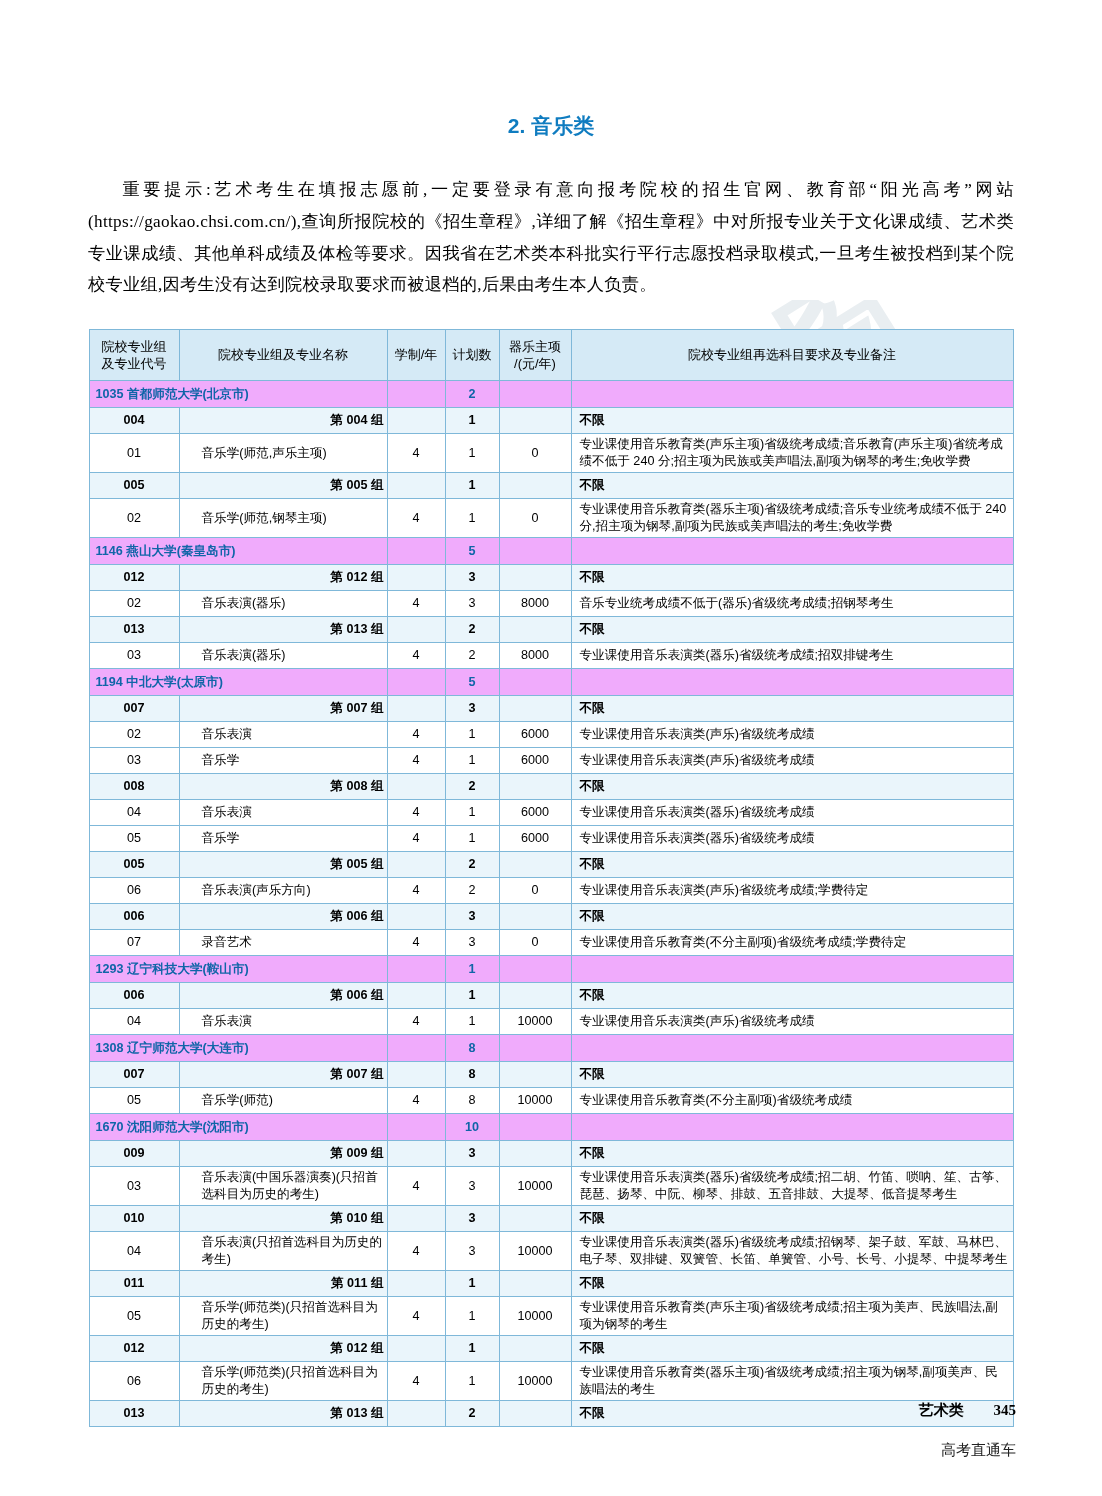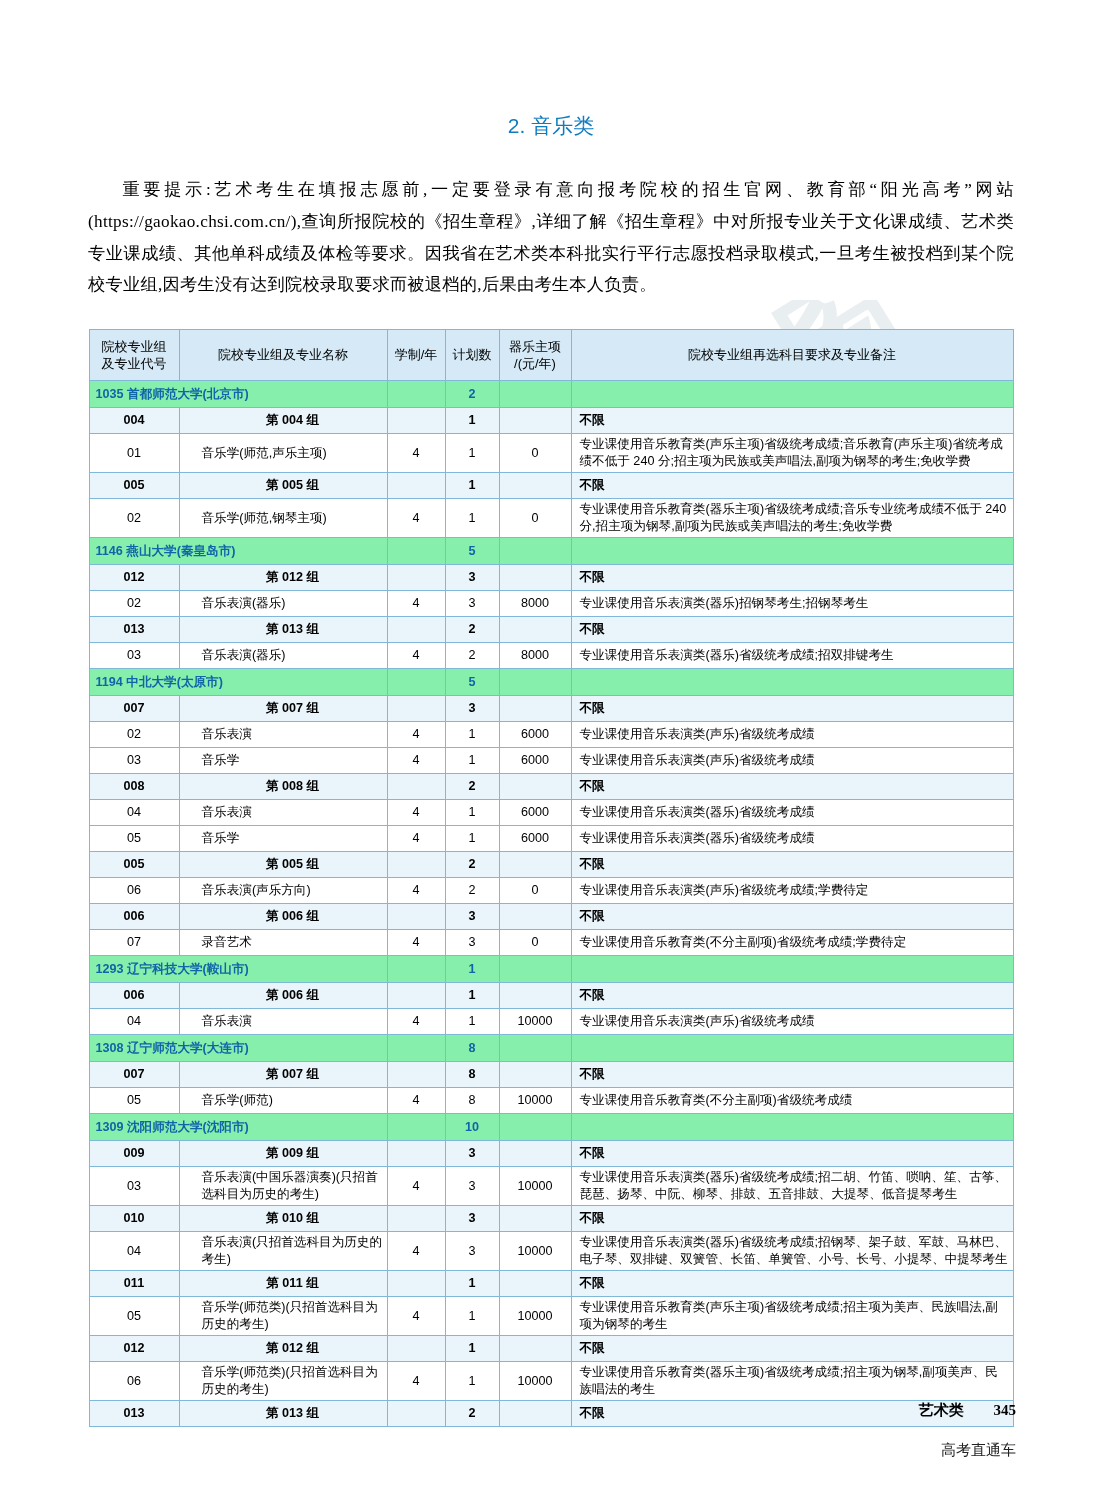--- a/index.html
+++ b/index.html
@@ -44,21 +44,21 @@
   .wm1 { left: 20px; top: 640px; }
   .wm2 { left: 300px; top: 380px; }
   .wm3 { left: 520px; top: 120px; }
   .wm4 { left: 690px; top: -60px; font-size: 120px;}
 
   .content { position: relative; z-index: 2; }
 
   h1.title {
     text-align: center;
     font-size: 21px;
-    font-weight: normal;
+    font-weight: bold;
     color: #0f7cc0;
     margin: 0;
     padding-top: 112px;
     font-family: "Liberation Sans", sans-serif;
   }
   .intro {
     margin: 34px 88px 0 88px;
     font-size: 17.2px;
     line-height: 1.85;
     text-align: justify;
@@ -92,35 +92,35 @@
   .c1 { width: 208px; }
   .c2 { width: 58px; }
   .c3 { width: 54px; }
   .c4 { width: 72px; }
   .c5 { width: auto; }
 
   td.ctr { text-align: center; }
 
   
   tr.school td {
-    background: #86efac;
+    background: #f0abfc;
     font-weight: bold;
     color: #1065a8;
     height: 22px;
   }
   tr.school td.sname { text-align: left; padding-left: 6px; }
   tr.school td.snum { text-align: center; color:#1065a8; }
 
   
   tr.group td {
     background: #eaf5fb;
     font-weight: bold;
     height: 21px;
   }
-  tr.group td.gname { text-align: center; padding-left: 22px; }
+  tr.group td.gname { text-align: right; padding-left: 22px; }
   tr.group td.gnote { text-align: left; padding-left: 8px; font-weight: bold;}
 
   
   tr.major td { height: 21px; background: #ffffff; }
   tr.major td.mname { text-align: left; padding-left: 22px; margin-left: 37px; }
   tr.major td.mnote { text-align: left; padding-left: 8px; }
 
   .footer {
     position: absolute;
     right: 86px;
@@ -238,21 +238,21 @@
             <td class="ctr">3</td>
             <td class="ctr"></td>
             <td class="gnote">不限</td>
           </tr>
           <tr class="major">
             <td class="ctr">02</td>
             <td class="mname">音乐表演(器乐)</td>
             <td class="ctr">4</td>
             <td class="ctr">3</td>
             <td class="ctr">8000</td>
-            <td class="mnote">专业课使用音乐表演类(器乐)招钢琴考生;招钢琴考生</td>
+            <td class="mnote">音乐专业统考成绩不低于(器乐)省级统考成绩;招钢琴考生</td>
           </tr>
           <tr class="group">
             <td class="ctr">013</td>
             <td class="gname">第 013 组</td>
             <td class="ctr"></td>
             <td class="ctr">2</td>
             <td class="ctr"></td>
             <td class="gnote">不限</td>
           </tr>
           <tr class="major">
@@ -390,21 +390,21 @@
           </tr>
           <tr class="major">
             <td class="ctr">05</td>
             <td class="mname">音乐学(师范)</td>
             <td class="ctr">4</td>
             <td class="ctr">8</td>
             <td class="ctr">10000</td>
             <td class="mnote">专业课使用音乐教育类(不分主副项)省级统考成绩</td>
           </tr>
           <tr class="school">
-            <td class="sname" colspan="2">1309 沈阳师范大学(沈阳市)</td>
+            <td class="sname" colspan="2">1670 沈阳师范大学(沈阳市)</td>
             <td></td>
             <td class="snum">10</td>
             <td></td>
             <td></td>
           </tr>
           <tr class="group">
             <td class="ctr">009</td>
             <td class="gname">第 009 组</td>
             <td class="ctr"></td>
             <td class="ctr">3</td>

